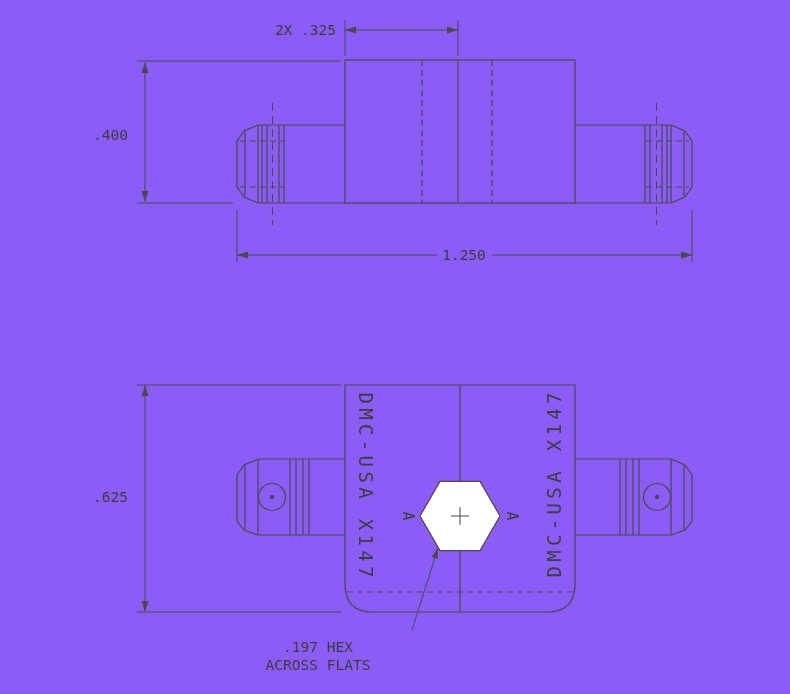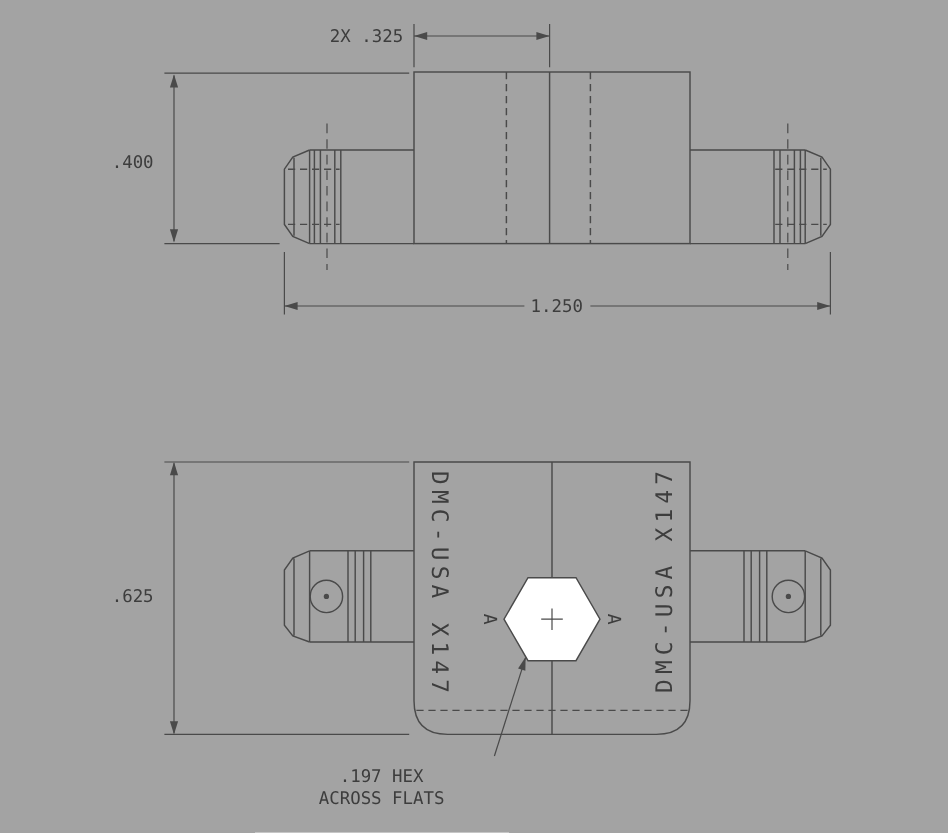--- a/index.html
+++ b/index.html
@@ -4,21 +4,21 @@
 <style>
   html, body {
     margin: 0;
     padding: 0;
     background: #ffffff;
   }
   .canvas {
     position: relative;
     width: 790px;
     height: 694px;
-    background: #a3a3a3;
+    background: #8b5cf6;
     overflow: hidden;
     font-family: "DejaVu Sans Mono", monospace;
   }
   svg { display: block; }
   .ln  { stroke: #4a4a4a; stroke-width: 1.2; fill: none; stroke-linecap: butt; }
   .thin{ stroke-width: 1; }
   .hid { stroke-dasharray: 6 4; }
   .cl  { stroke-dasharray: 8 5; stroke-width: 1; }
   .arr { fill: #4a4a4a; stroke: none; }
   .txt {

